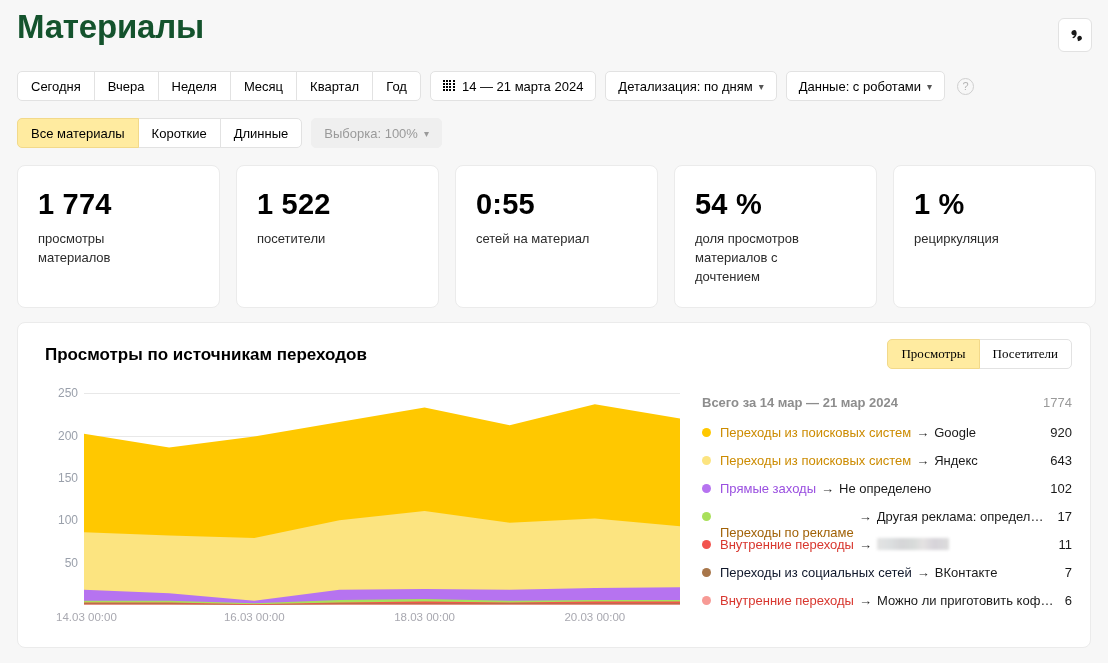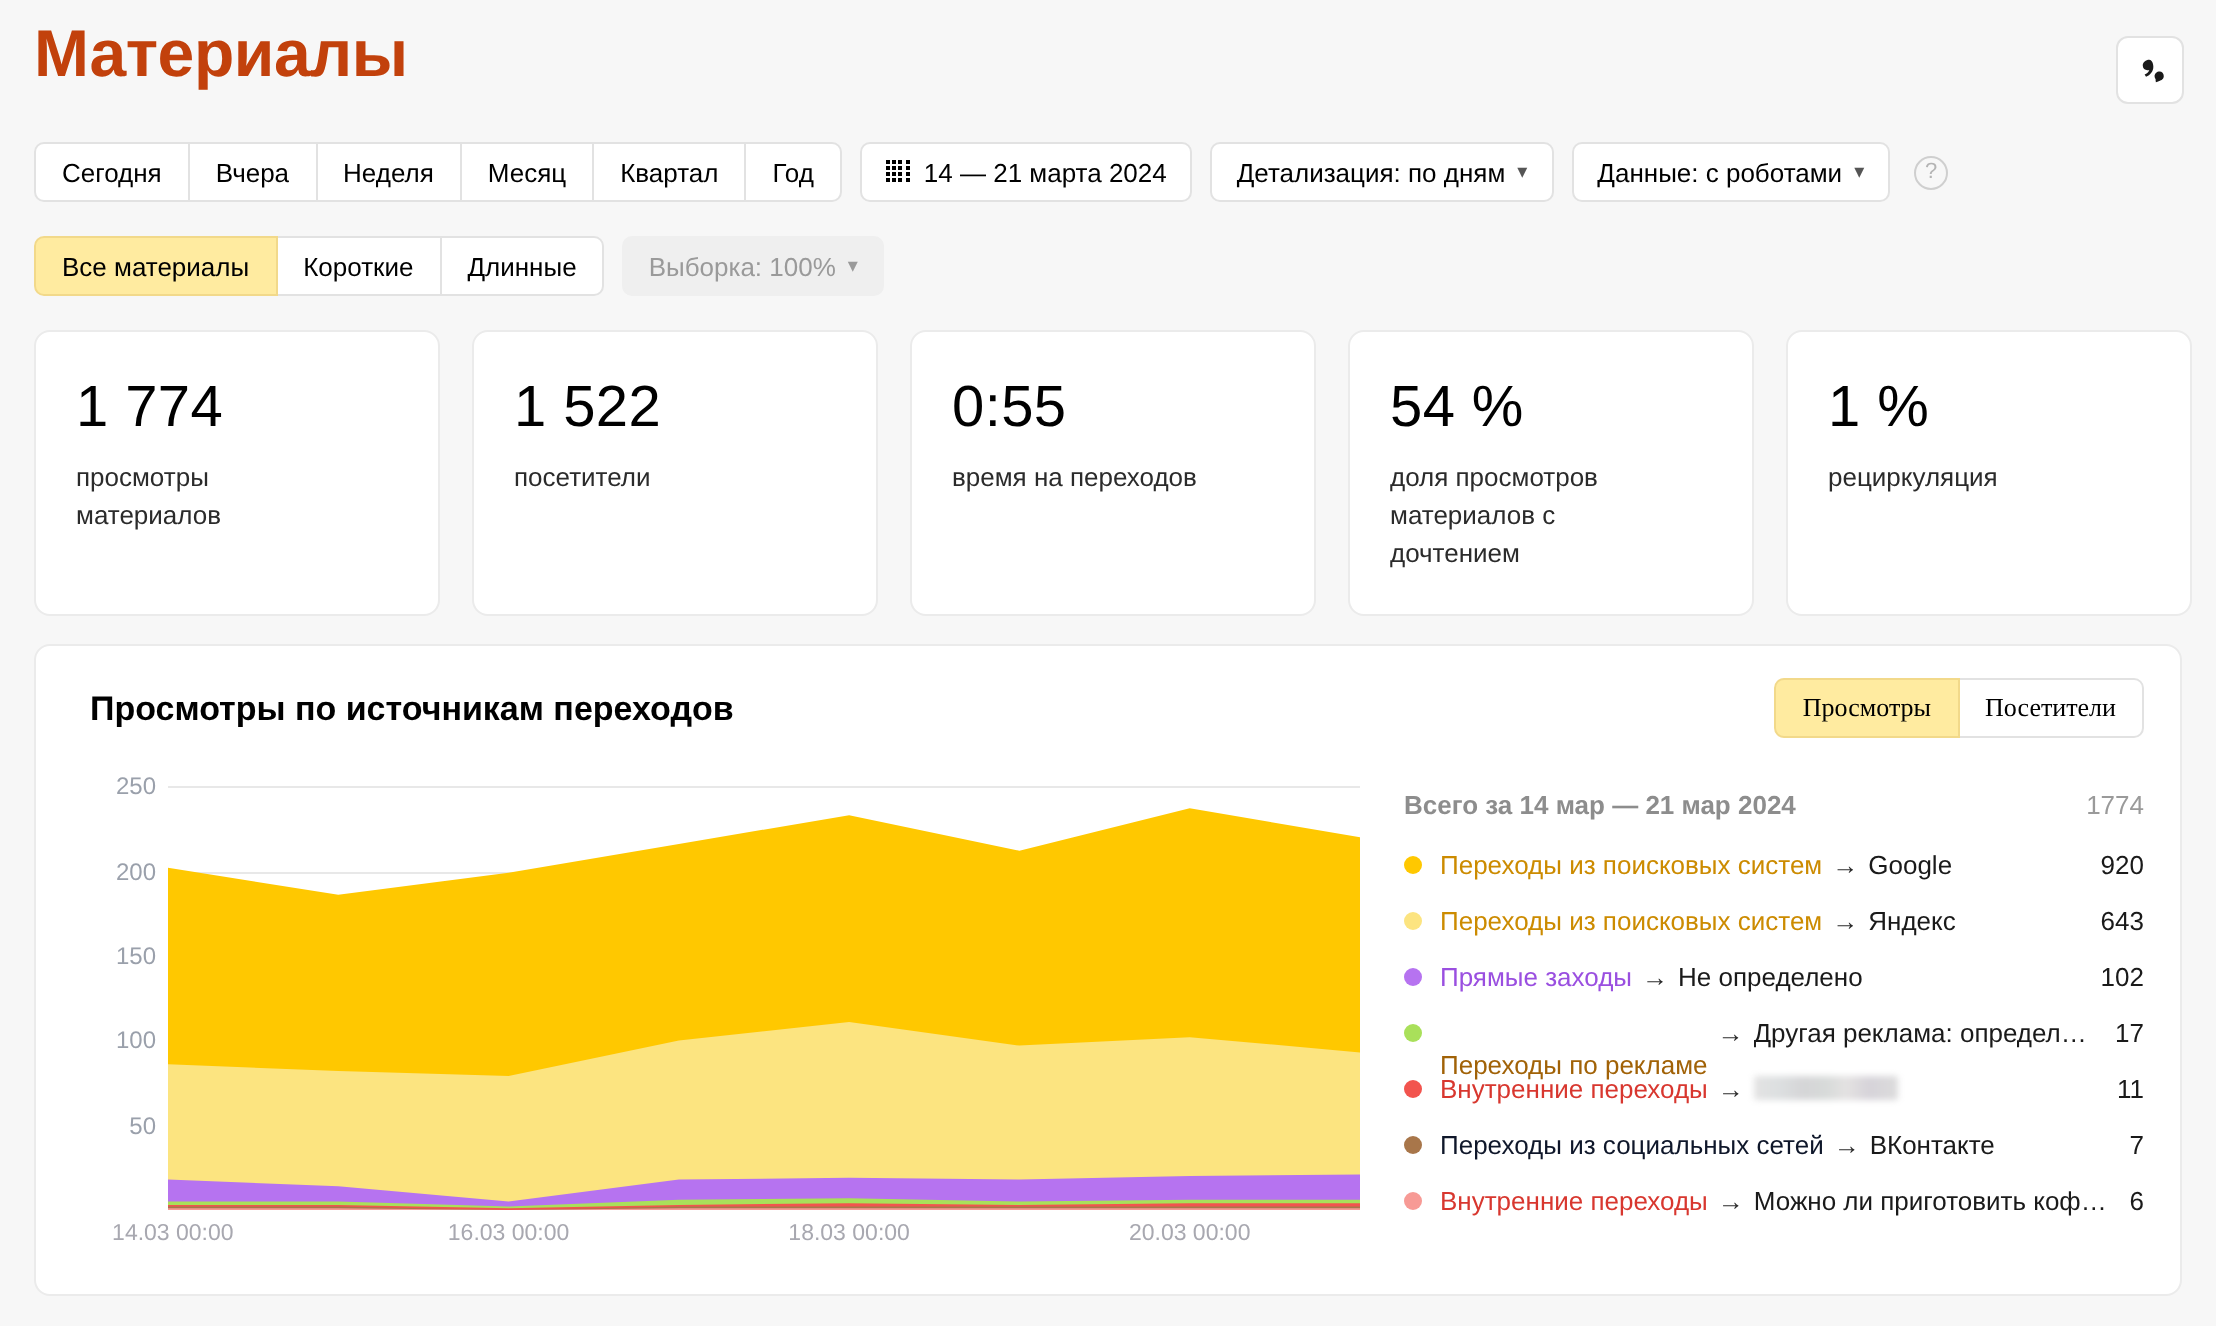--- a/index.html
+++ b/index.html
@@ -8,21 +8,21 @@
     width: 1108px; height: 663px;
     background: #f7f7f7;
     font-family: "Liberation Sans", sans-serif;
     -webkit-font-smoothing: antialiased;
   }
   #root { position: relative; width: 1108px; height: 663px; overflow: hidden; }
 
   
   .page-title {
     position: absolute; left: 17px; top: 8px;
-    font-size: 33px; font-weight: 700; color: #c2410c; letter-spacing: -0.2px;
+    font-size: 33px; font-weight: 700; color: #14532d; letter-spacing: -0.2px;
   }
   .quote-btn {
     position: absolute; right: 16px; top: 18px;
     width: 34px; height: 34px; border: 1px solid #e2e2e2; border-radius: 6px;
     background: #fff; display: flex; align-items: center; justify-content: center;
     cursor: pointer;
   }
 
   
   .toolbar { position: absolute; left: 17px; display: flex; align-items: center; gap: 9px; }
@@ -60,21 +60,21 @@
     color: #b4b4b4; font-size: 11px; display: flex; align-items: center; justify-content: center;
     margin-left: 3px; cursor: pointer;
   }
 
   
   .kpi-row { position: absolute; left: 17px; top: 165px; display: flex; gap: 16px; }
   .kpi {
     width: 203px; height: 143px; background: #fff; border: 1px solid #ebebeb;
     border-radius: 8px; padding: 24px 20px 0 20px;
   }
-  .kpi .val { font-size: 29px; font-weight: 400; color: #000; letter-spacing: 0.2px; line-height: 1; }
+  .kpi .val { font-size: 29px; font-weight: 700; color: #000; letter-spacing: 0.2px; line-height: 1; }
   .kpi .lbl { margin-top: 11px; font-size: 13px; color: #2b2b2b; line-height: 1.45; max-width: 140px; }
 
   
   .chart-card {
     position: absolute; left: 17px; top: 322px; width: 1074px; height: 326px;
     background: #fff; border: 1px solid #ebebeb; border-radius: 8px;
   }
   .chart-title { position: absolute; left: 27px; top: 22px; font-size: 17px; font-weight: 700; color: #000; }
   .chart-toggle { position: absolute; right: 18px; top: 16px; font-family: Liberation Serif, serif; }
 
@@ -181,21 +181,21 @@
     <div class="kpi">
       <div class="val">1 774</div>
       <div class="lbl">просмотры материалов</div>
     </div>
     <div class="kpi">
       <div class="val">1 522</div>
       <div class="lbl">посетители</div>
     </div>
     <div class="kpi">
       <div class="val">0:55</div>
-      <div class="lbl">время на переходов</div>
+      <div class="lbl">сетей на материал</div>
     </div>
     <div class="kpi">
       <div class="val">54 %</div>
       <div class="lbl">доля просмотров материалов с дочтением</div>
     </div>
     <div class="kpi">
       <div class="val">1 %</div>
       <div class="lbl">рециркуляция</div>
     </div>
   </div>

